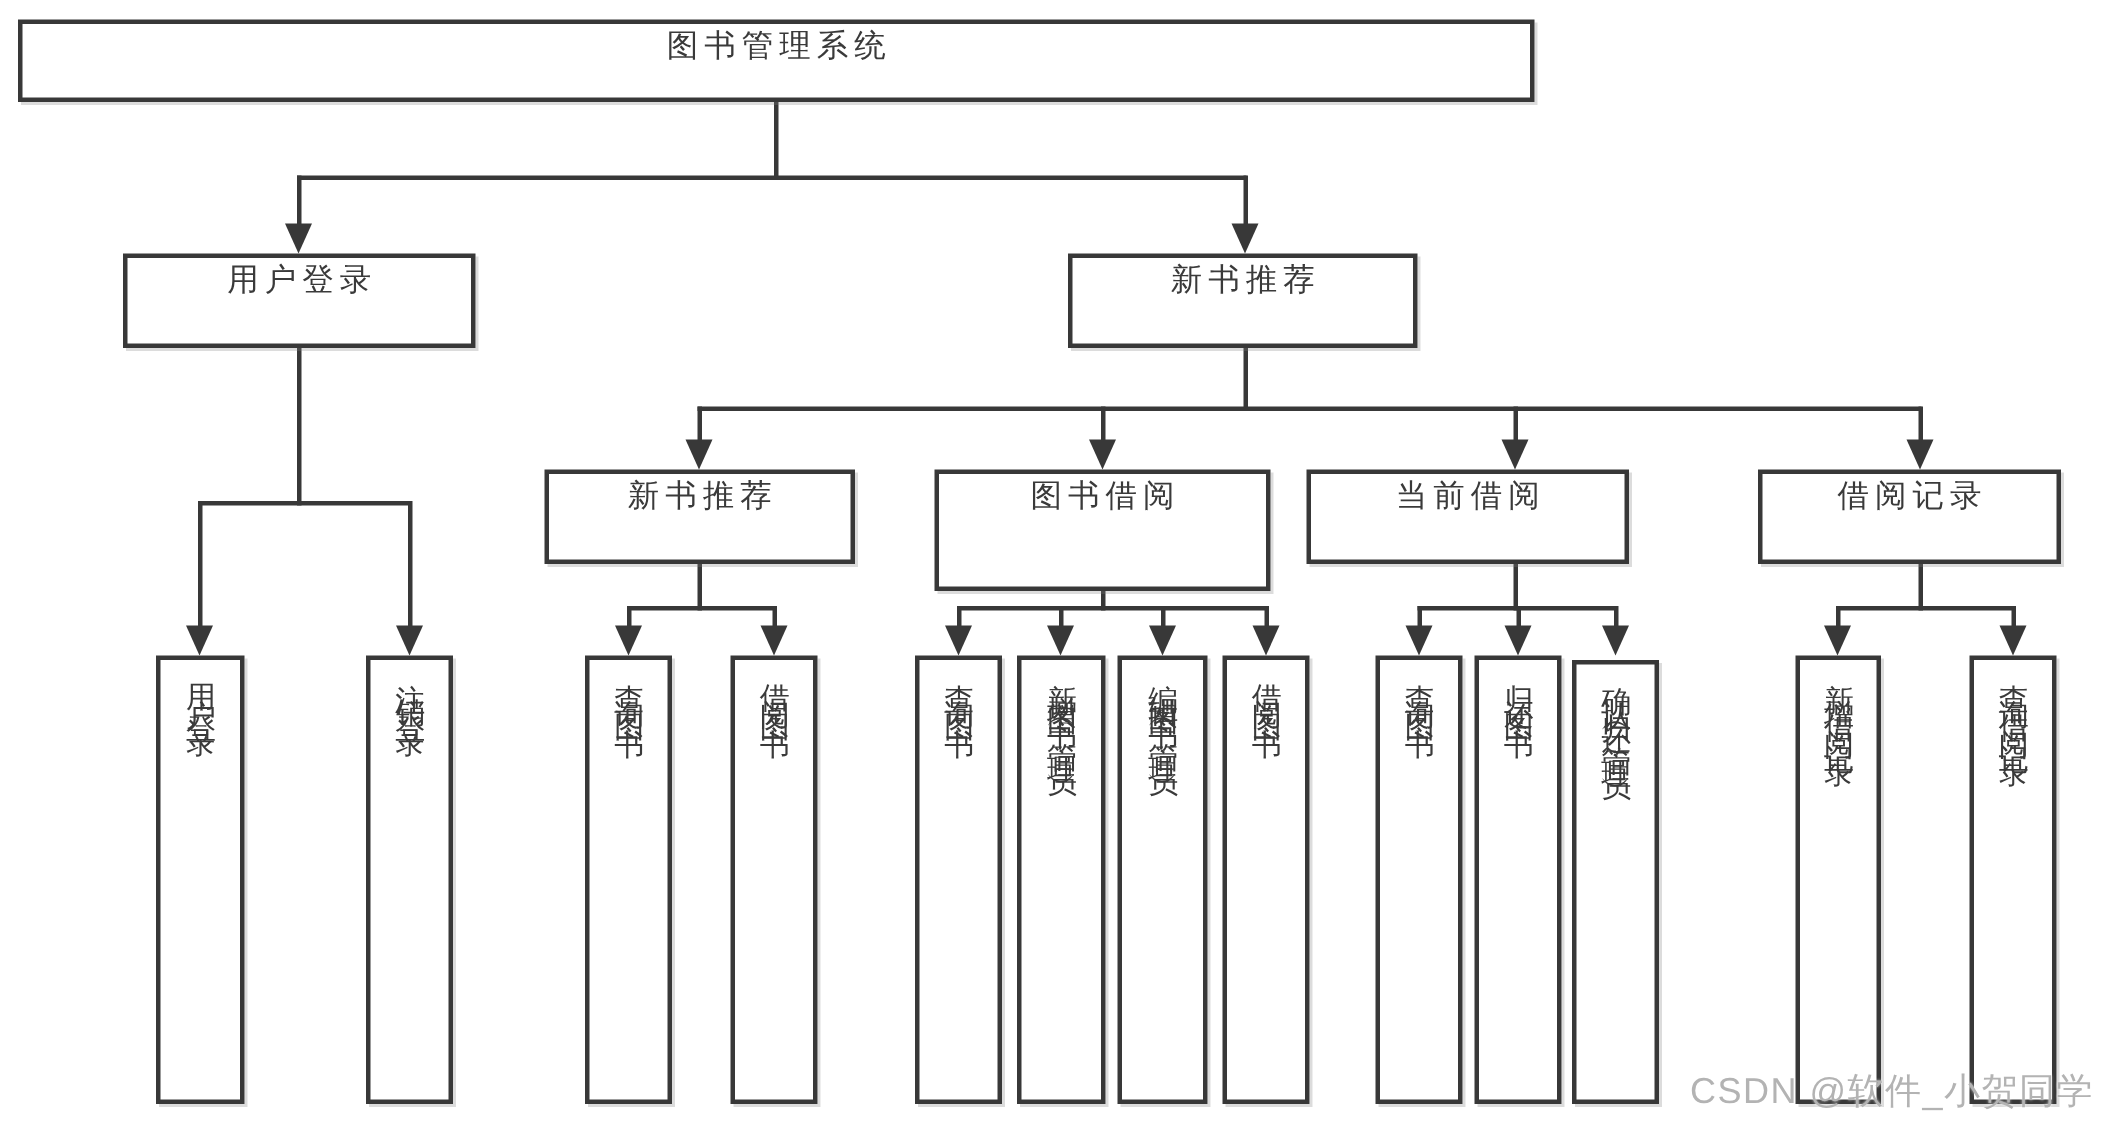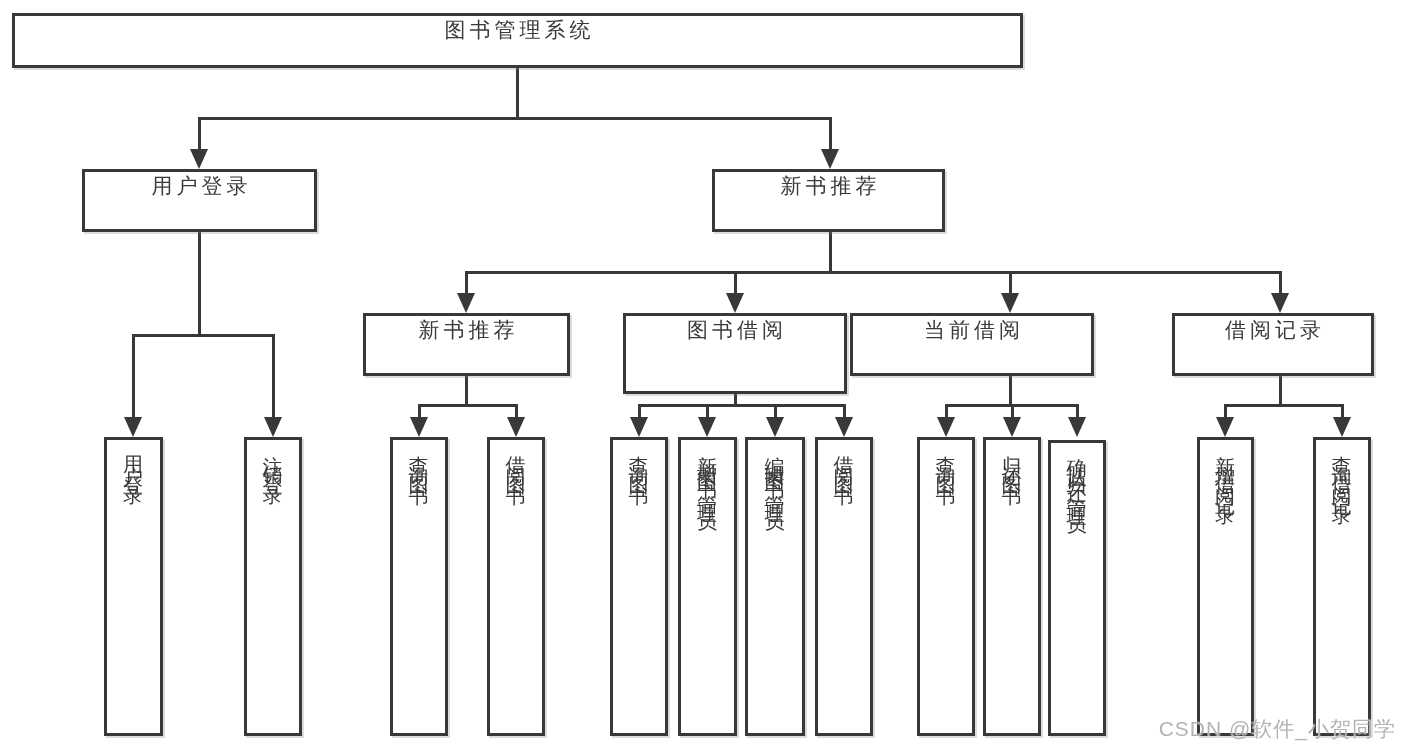--- a/index.html
+++ b/index.html
@@ -40,21 +40,21 @@
   }
   .seg{position:absolute;background:var(--line);z-index:1;}
   .arrowhead{
     position:absolute;width:0;height:0;z-index:3;
     border-left:9px solid transparent;
     border-right:9px solid transparent;
     border-top:20px solid var(--line);
   }
   .watermark{
     position:absolute;right:9px;bottom:4px;
-    font-size:21px;color:var(--wm);
+    font-size:24px;color:var(--wm);
     letter-spacing:1px;z-index:5;
     text-shadow:0 0 2px rgba(255,255,255,.8);
   }
 </style>
 </head>
 <body>
 
 <div id="stage">
 
   <div id="connectors">
@@ -122,21 +122,21 @@
   <div class="box" style="left:712px;top:169px;width:233px;height:63px">
     <span class="lbl">新书推荐</span>
   </div>
 
   <div class="box" style="left:363px;top:313px;width:207px;height:63px">
     <span class="lbl">新书推荐</span>
   </div>
   <div class="box" style="left:623px;top:313px;width:224px;height:81px">
     <span class="lbl">图书借阅</span>
   </div>
-  <div class="box" style="left:850px;top:313px;width:244px;height:63px">
+  <div class="box" style="left:871px;top:313px;width:215px;height:63px">
     <span class="lbl">当前借阅</span>
   </div>
   <div class="box" style="left:1172px;top:313px;width:202px;height:63px">
     <span class="lbl">借阅记录</span>
   </div>
 
   <div class="box" style="left:104px;top:437px;width:59px;height:299px">
     <span class="vlbl">用户登录</span>
   </div>
   <div class="box" style="left:244px;top:437px;width:58px;height:299px">

